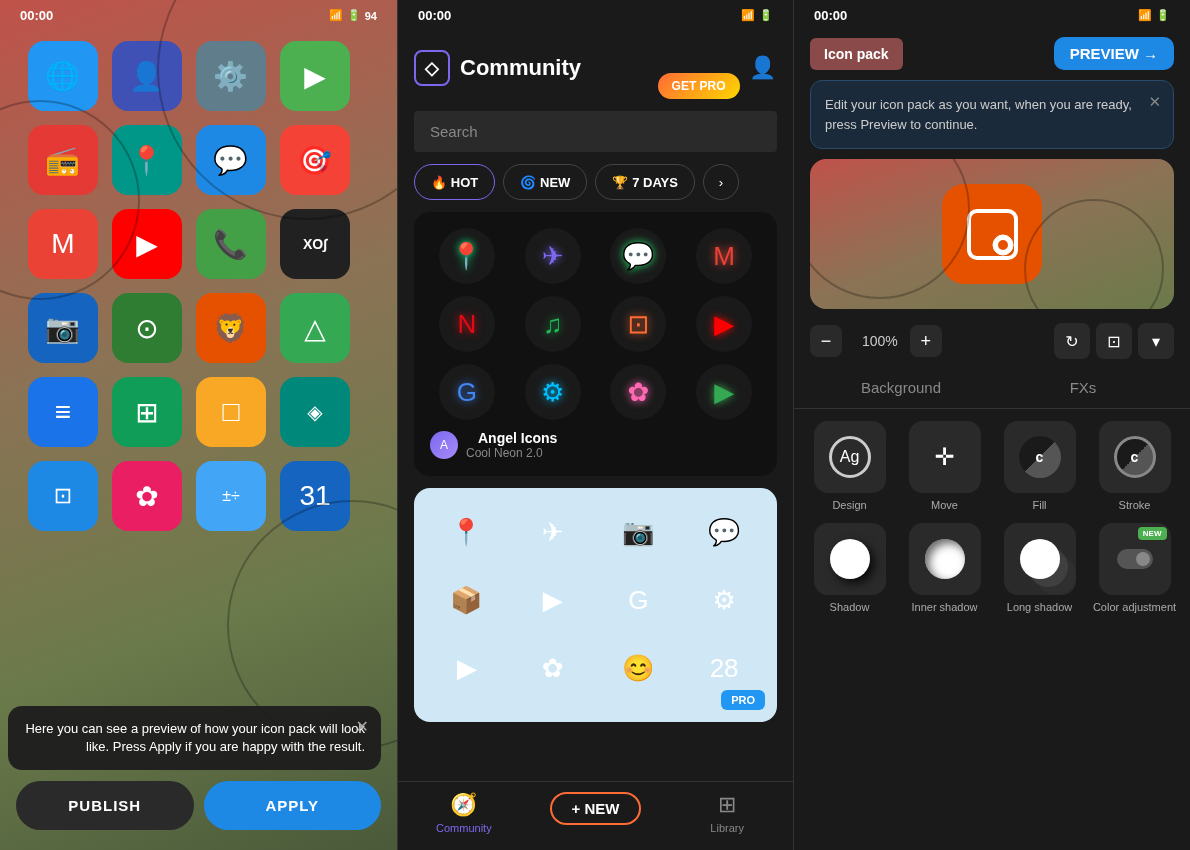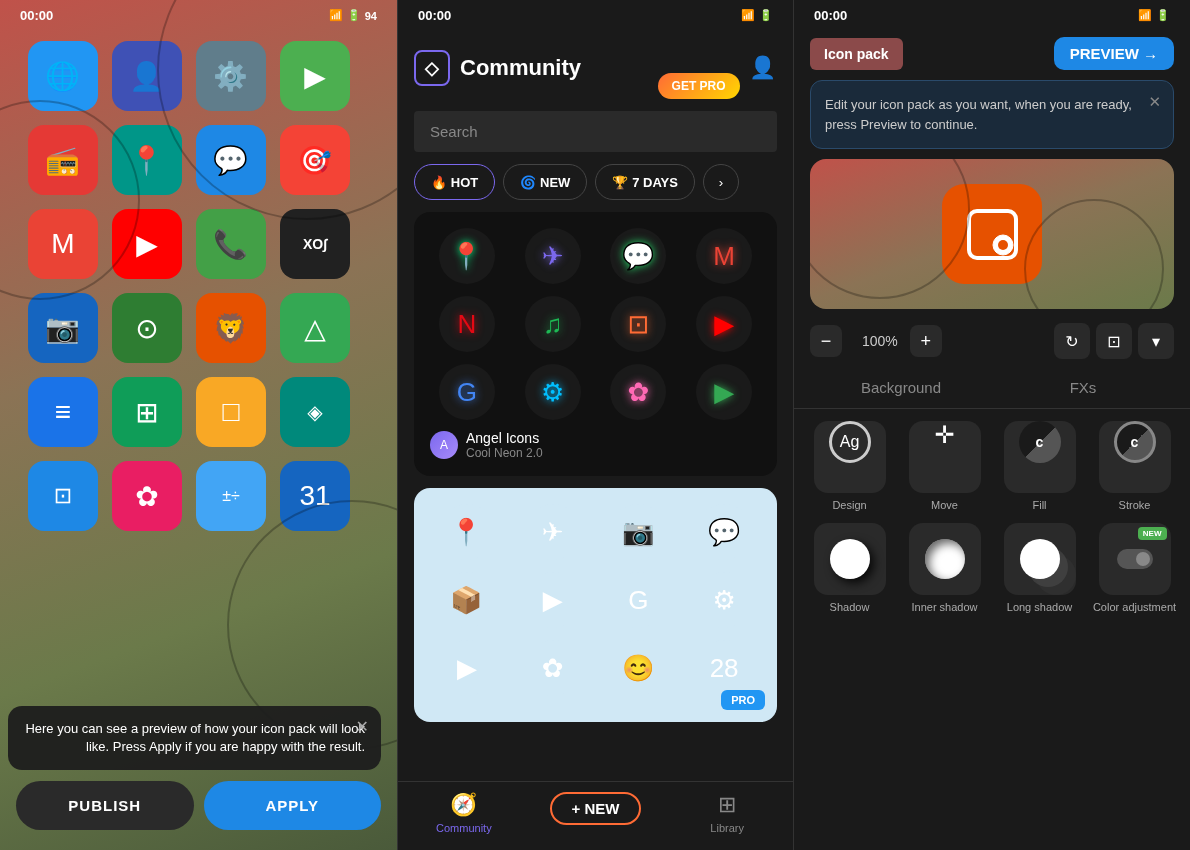--- a/index.html
+++ b/index.html
@@ -268,21 +268,22 @@
       border-radius: 14px;
       background: linear-gradient(135deg, #7B68EE, #a78bfa);
       display: flex;
       align-items: center;
       justify-content: center;
       font-size: 12px;
       color: white;
     }
     .pack-name {
       font-size: 14px;
-      font-weight: 400;
+      font-weight: 700;
+      margin-left: 12px;
     }
     .pack-sub {
       font-size: 12px;
       color: #888;
     }
 
     .icon-pack-card2 {
       margin: 0 16px;
       background: #d0e8f5;
       border-radius: 16px;
@@ -489,20 +490,21 @@
       flex-direction: column;
       align-items: center;
       gap: 6px;
     }
     .effect-thumb {
       width: 72px;
       height: 72px;
       border-radius: 14px;
       background: #2a2a2a;
       display: flex;
+      align-items: center;
       justify-content: center;
       font-size: 30px;
       position: relative;
       overflow: hidden;
     }
     .effect-label {
       font-size: 11px;
       color: #aaa;
       text-align: center;
     }

